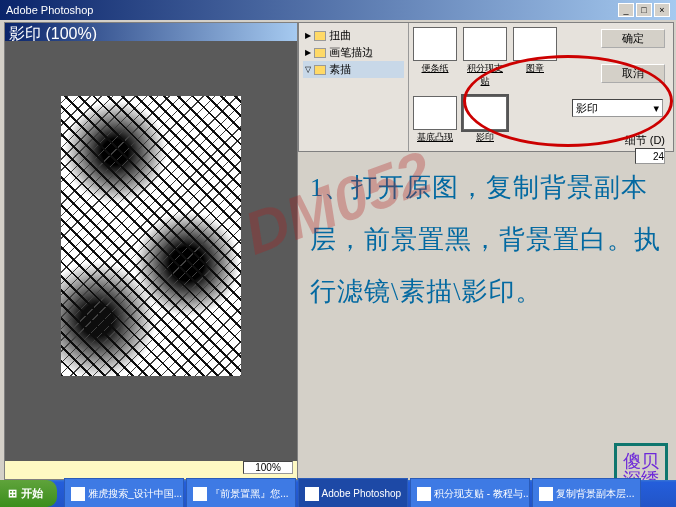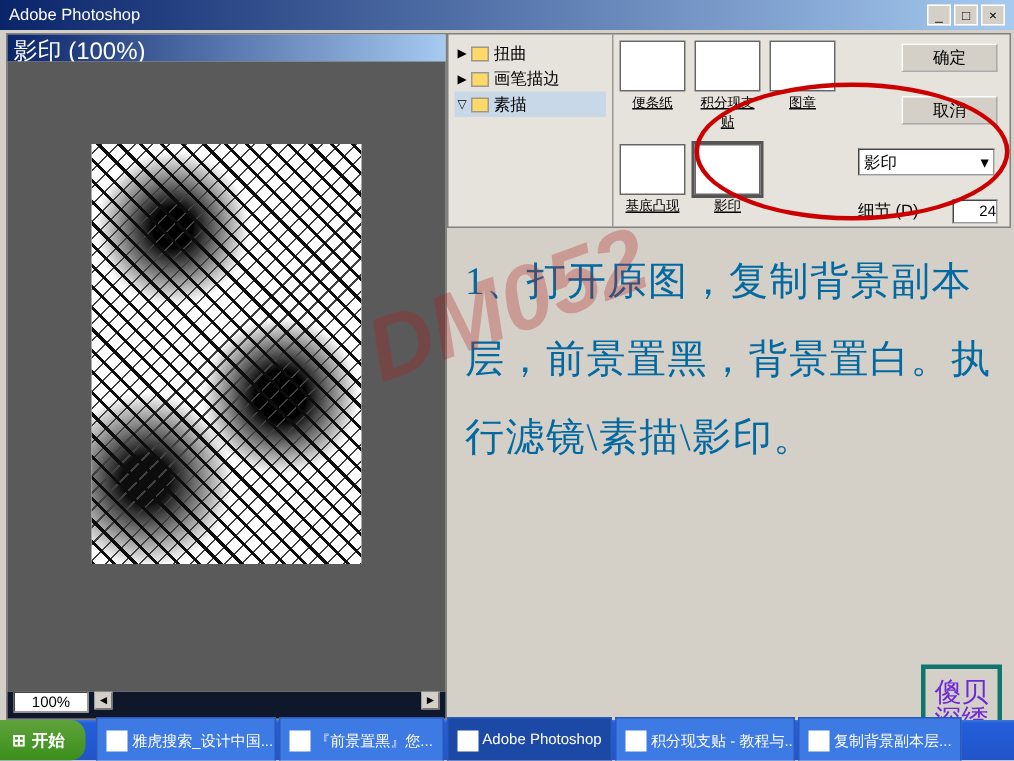--- a/index.html
+++ b/index.html
@@ -7,21 +7,21 @@
 .app-window { width: 676px; height: 480px; background: #d4d0c8; display: flex; flex-direction: column; }
 .title-bar { height: 20px; background: linear-gradient(to right, #0a246a, #a6caf0); color: #fff; font-size: 11px; padding: 2px 6px; display: flex; justify-content: space-between; align-items: center; }
 .title-bar .wbtns { display: flex; gap: 2px; }
 .title-bar .wbtn { width: 16px; height: 14px; background: #d4d0c8; border: 1px solid #fff; font-size: 9px; text-align: center; line-height: 12px; color: #000; }
 .doc-window { margin: 2px; border: 1px solid #808080; background: #d4d0c8; position: absolute; top: 20px; left: 2px; width: 294px; height: 458px; }
 .doc-title { height: 18px; background: linear-gradient(to right, #0a246a, #a6caf0); color: #fff; font-size: 16px; padding: 1px 4px; }
 .canvas-area { background: #5a5a5a; height: 420px; position: relative; padding: 10px; }
 .canvas { width: 180px; height: 280px; margin: 45px auto 0; background: #fff; position: relative; overflow: hidden; }
 .pattern { width: 100%; height: 100%; background-image: repeating-linear-gradient(45deg, #333 0 2px, transparent 2px 10px), repeating-linear-gradient(-45deg, #555 0 1px, transparent 1px 8px), radial-gradient(circle at 30% 20%, #222 5%, transparent 20%), radial-gradient(circle at 70% 60%, #111 8%, transparent 25%), radial-gradient(circle at 20% 80%, #333 6%, transparent 22%); filter: contrast(1.5); }
 .watermark { position: absolute; top: 40%; left: 50%; transform: translate(-50%, -50%) rotate(-20deg); font-size: 60px; color: rgba(180, 30, 30, 0.3); font-weight: bold; font-style: italic; pointer-events: none; z-index: 5; }
-.zoom-row { height: 18px; background: #0f172a; display: flex; align-items: flex-start; padding: 0 4px; gap: 4px; }
+.zoom-row { height: 18px; background: #fef9c3; display: flex; align-items: flex-end; padding: 0 4px; gap: 4px; flex-direction: column; }
 .zoom-input { width: 50px; height: 14px; font-size: 10px; text-align: center; border: 1px inset #999; }
 .zoom-arrow { width: 12px; height: 12px; border: 1px outset #ccc; background:#d4d0c8; font-size:8px; line-height:10px; text-align:center;}
 .right-panel { position: absolute; top: 22px; left: 298px; width: 376px; height: 130px; background: #e6e2dc; border: 1px solid #808080; display: flex; }
 .filter-list { width: 110px; border-right: 1px solid #999; padding: 4px; font-size: 11px; }
 .filter-list .row { display: flex; align-items: center; gap: 3px; padding: 1px 2px; }
 .filter-list .row.sel { background: #c8d8e8; }
 .tri { font-size: 8px; }
 .folder-icon { width: 12px; height: 10px; background: #ffd966; border: 1px solid #999; display: inline-block; }
 .thumbs { width: 155px; padding: 4px; display: grid; grid-template-columns: repeat(3, 44px); gap: 4px 6px; text-decoration: underline; }
 .thumb { width: 44px; text-align: center; }
@@ -32,21 +32,21 @@
 .t-b { background: linear-gradient(45deg,#fff 40%,#e0e0e0 50%,#fff 60%), #ccc; }
 .t-c { background: radial-gradient(circle, #000 30%, #fff 32%, #000 40%, #fff 42%); }
 .t-d { background: radial-gradient(ellipse at 50% 60%, #fff 30%, #000 52%); }
 .t-e { background: radial-gradient(circle at 50% 50%, #000 40%, #fff 48%, #000 60%); }
 .t-f { background: radial-gradient(circle at 50% 50%, #000 20%, #fff 30%, #000 36%, #fff 42%); }
 .settings { flex: 1; padding: 6px 8px; font-size: 11px; position: relative; }
 .settings .btn-row { display: flex; justify-content: flex-end; gap: 4px; margin-bottom: 16px; }
 .ps-btn { padding: 1px 20px; font-size: 11px; background: #d4d0c8; border: 1px outset #fff; }
 .sel-row { margin: 8px 0 6px; }
 .sel-drop { width: 98%; height: 18px; font-size: 11px; border: 1px inset #999; background: #fff; padding: 0 3px; display:flex; justify-content:space-between; align-items:center;}
-.param-row { display: flex; justify-content: space-between; align-items: flex-start; margin: 16px 0; }
+.param-row { display: flex; justify-content: space-between; align-items: flex-end; margin: 16px 0; flex-direction: column; }
 .param-row input { width: 30px; height: 16px; font-size: 10px; text-align: right; border: 1px inset #999; }
 .red-circle { position: absolute; top: 55px; left: 463px; width: 210px; height: 92px; border: 3px solid #c00; border-radius: 50%; z-index: 10; pointer-events: none; }
 .instructions { position: absolute; top: 162px; left: 310px; width: 358px; font-size: 26px; color: #0369a1; line-height: 2.0; font-family: SimSun, serif; letter-spacing: 1px; }
 .seal { position: absolute; bottom: 10px; right: 8px; width: 54px; height: 54px; border: 3px solid #0f766e; display: flex; align-items: center; justify-content: center; color: #6d28d9; font-size: 18px; font-family: SimSun; line-height: 1; text-align:center; }
 .taskbar { position: absolute; bottom: 0; left: 0; width: 676px; height: 27px; background: linear-gradient(to bottom, #3b77d3, #245edb 8%, #2254c7); display: flex; align-items: center; font-size: 11px; }
 .start-btn { height: 27px; padding: 0 14px 0 8px; background: linear-gradient(to bottom, #5fa33b, #3b8e1c); color: #fff; font-weight: bold; border-radius: 0 10px 10px 0; display: flex; align-items: center; gap: 4px; }
 .task-item { height: 32px; margin: 0 1px; padding: 4px 6px; background: #3e7ae4; color: #fff; border: 1px solid #2a5bb8; display: flex; align-items: center; max-width: 120px; overflow: hidden; white-space: nowrap; font-size: 10px; }
 .task-item.active { background: #1d49a6; }
 .task-ico { width: 14px; height: 14px; background: #fff; margin-right: 3px; flex-shrink: 0; }
 </style>

